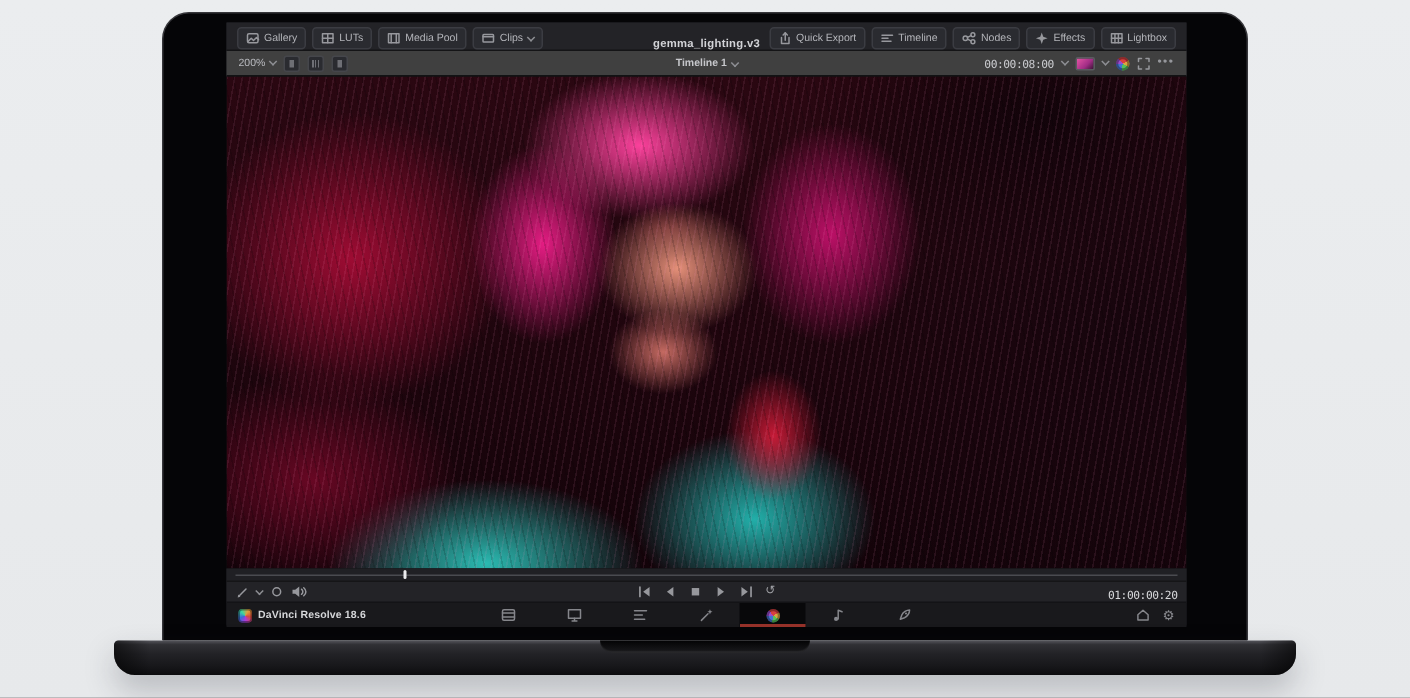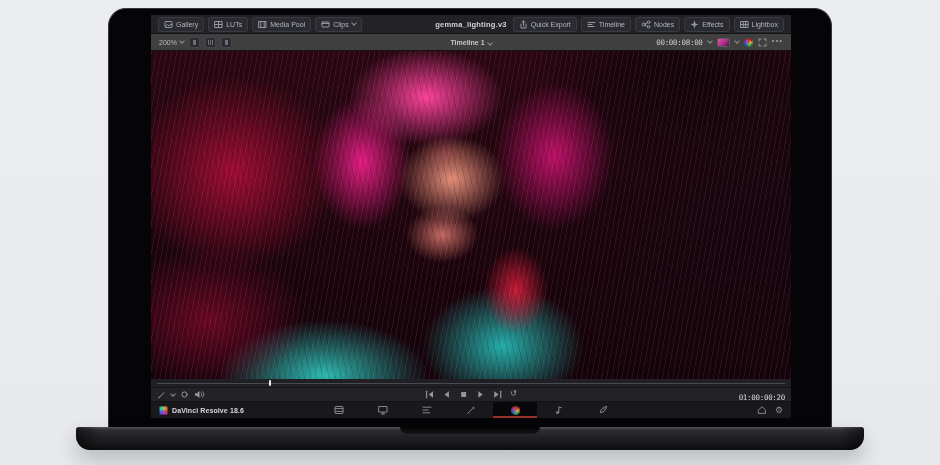--- a/index.html
+++ b/index.html
@@ -5,21 +5,21 @@
   html,body{margin:0;padding:0;}
   .stage{position:relative;width:940px;height:465px;background:linear-gradient(180deg,#ebedef 0%,#e7e9eb 100%);overflow:hidden;font-family:"Liberation Sans",sans-serif;}
   
   .screen{position:absolute;left:108px;top:8px;width:724px;height:419px;background:#050507;border:1px solid #36363a;border-bottom:none;border-radius:18px 18px 0 0;box-sizing:border-box;}
   .base{position:absolute;left:76px;top:427px;width:788px;height:23px;border-radius:3px 3px 14px 14px;background:linear-gradient(180deg,#55555b 0%,#303034 12%,#222226 40%,#17171a 75%,#0c0c0e 100%);box-shadow:0 10px 20px rgba(40,45,55,.25);}
   .base::after{content:"";position:absolute;inset:0;border-radius:inherit;background:linear-gradient(90deg,rgba(0,0,0,.55) 0%,rgba(0,0,0,0) 3%,rgba(0,0,0,0) 97%,rgba(0,0,0,.55) 100%);}
   .scoop{position:absolute;left:50%;transform:translateX(-50%);top:0;width:140px;height:8px;background:linear-gradient(180deg,#030304,#1a1a1d);border-radius:0 0 12px 12px;box-shadow:inset 0 -1px 1px rgba(255,255,255,.07);}
   
   .ui{position:absolute;left:42px;top:6px;width:640px;height:402px;background:#1f1f23;color:#b8b9be;}
   .row{display:flex;align-items:center;position:relative;box-sizing:border-box;}
-  .toolbar{height:19px;background:#232327;border-bottom:1px solid #141416;padding:0 7px;}
+  .toolbar{height:19px;background:#232327;border-bottom:1px solid #141416;padding:0 7px;align-items:flex-end;}
   .grp{display:flex;align-items:center;gap:4px;z-index:1;}
   .grp-r{margin-left:auto;}
   .btn{display:inline-flex;align-items:center;gap:3px;height:13px;padding:0 5px;background:#2a2b30;border:1px solid #3b3c42;border-radius:3px;font-size:7px;line-height:1;color:#b4b5ba;white-space:nowrap;cursor:default;}
   .title{position:absolute;left:0;right:0;text-align:center;font-size:7.5px;font-weight:bold;color:#d2d3d7;letter-spacing:.2px;}
   .viewerbar{height:17px;background:#404040;border-bottom:1px solid #121214;padding:0 8px;gap:5px;}
   .vb-center{position:absolute;left:0;right:0;text-align:center;font-size:7px;color:#c6c7cb;font-weight:bold;}
   .vb-center .cv{margin-left:3px;}
   .zoom{font-size:7px;color:#b9babf;display:flex;align-items:center;z-index:1;}
   .tgl{width:9px;height:9px;background:#2a2b30;border:1px solid #45464b;border-radius:2px;display:inline-flex;align-items:center;justify-content:center;}
   .tgl i{display:block;width:3px;height:5px;background:#6e6f75;}

